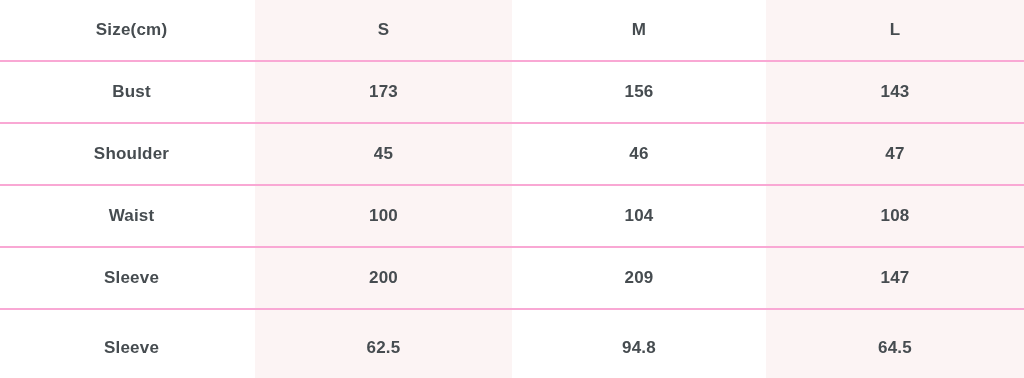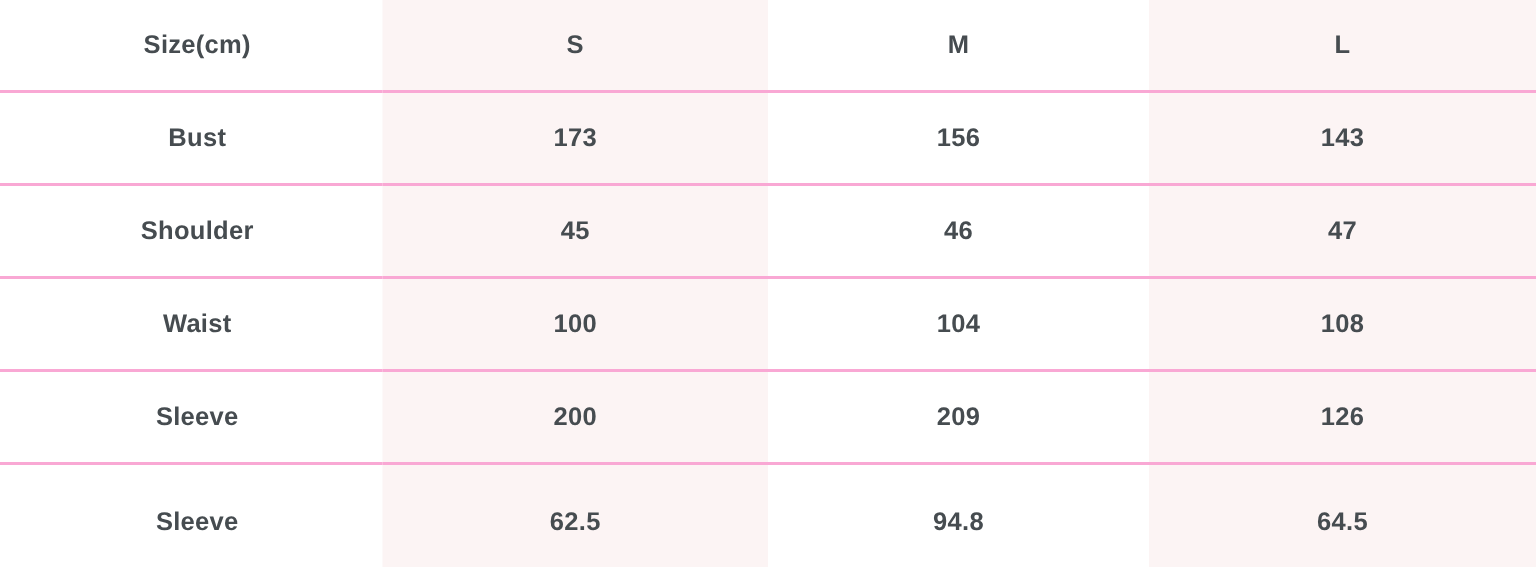--- a/index.html
+++ b/index.html
@@ -81,21 +81,21 @@
     <tr>
       <td class="label-cell">Waist</td>
       <td class="tinted">100</td>
       <td>104</td>
       <td class="tinted">108</td>
     </tr>
     <tr>
       <td class="label-cell">Sleeve</td>
       <td class="tinted">200</td>
       <td>209</td>
-      <td class="tinted">126</td>
+      <td class="tinted">147</td>
     </tr>
     <tr class="last-row">
       <td class="label-cell">Sleeve</td>
       <td class="tinted">62.5</td>
       <td>94.8</td>
       <td class="tinted">64.5</td>
     </tr>
   </tbody>
 </table>
 

